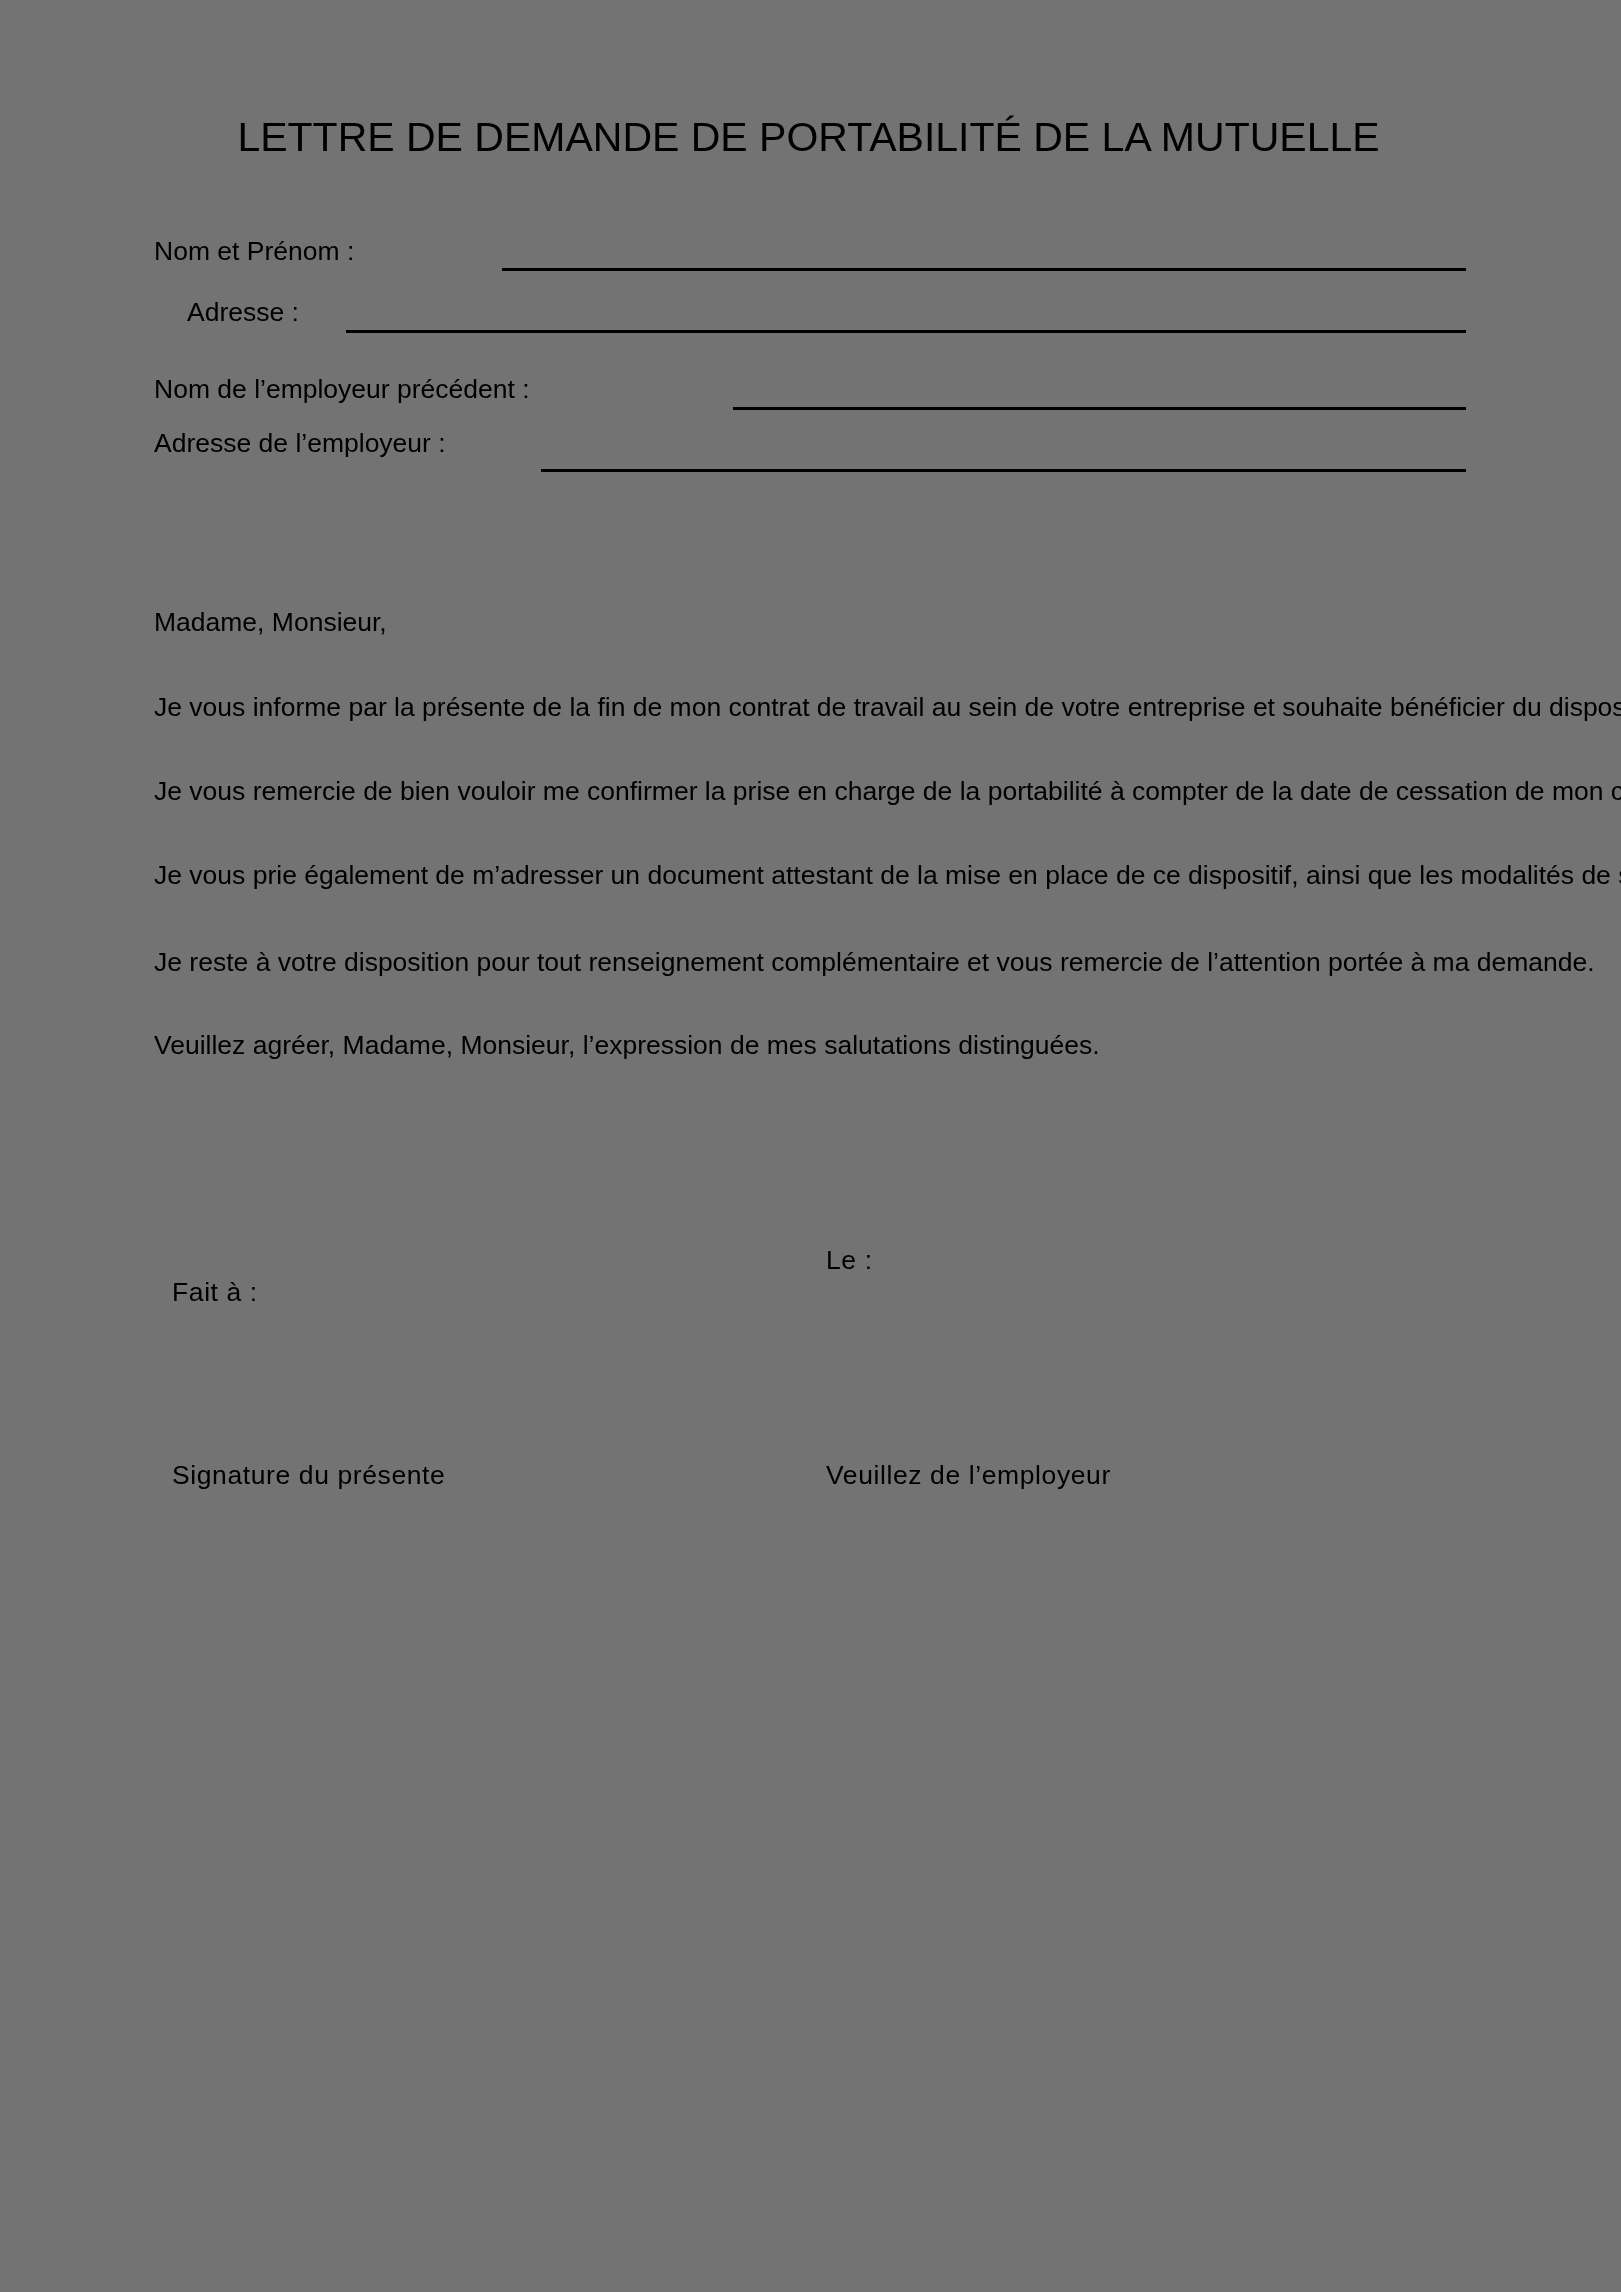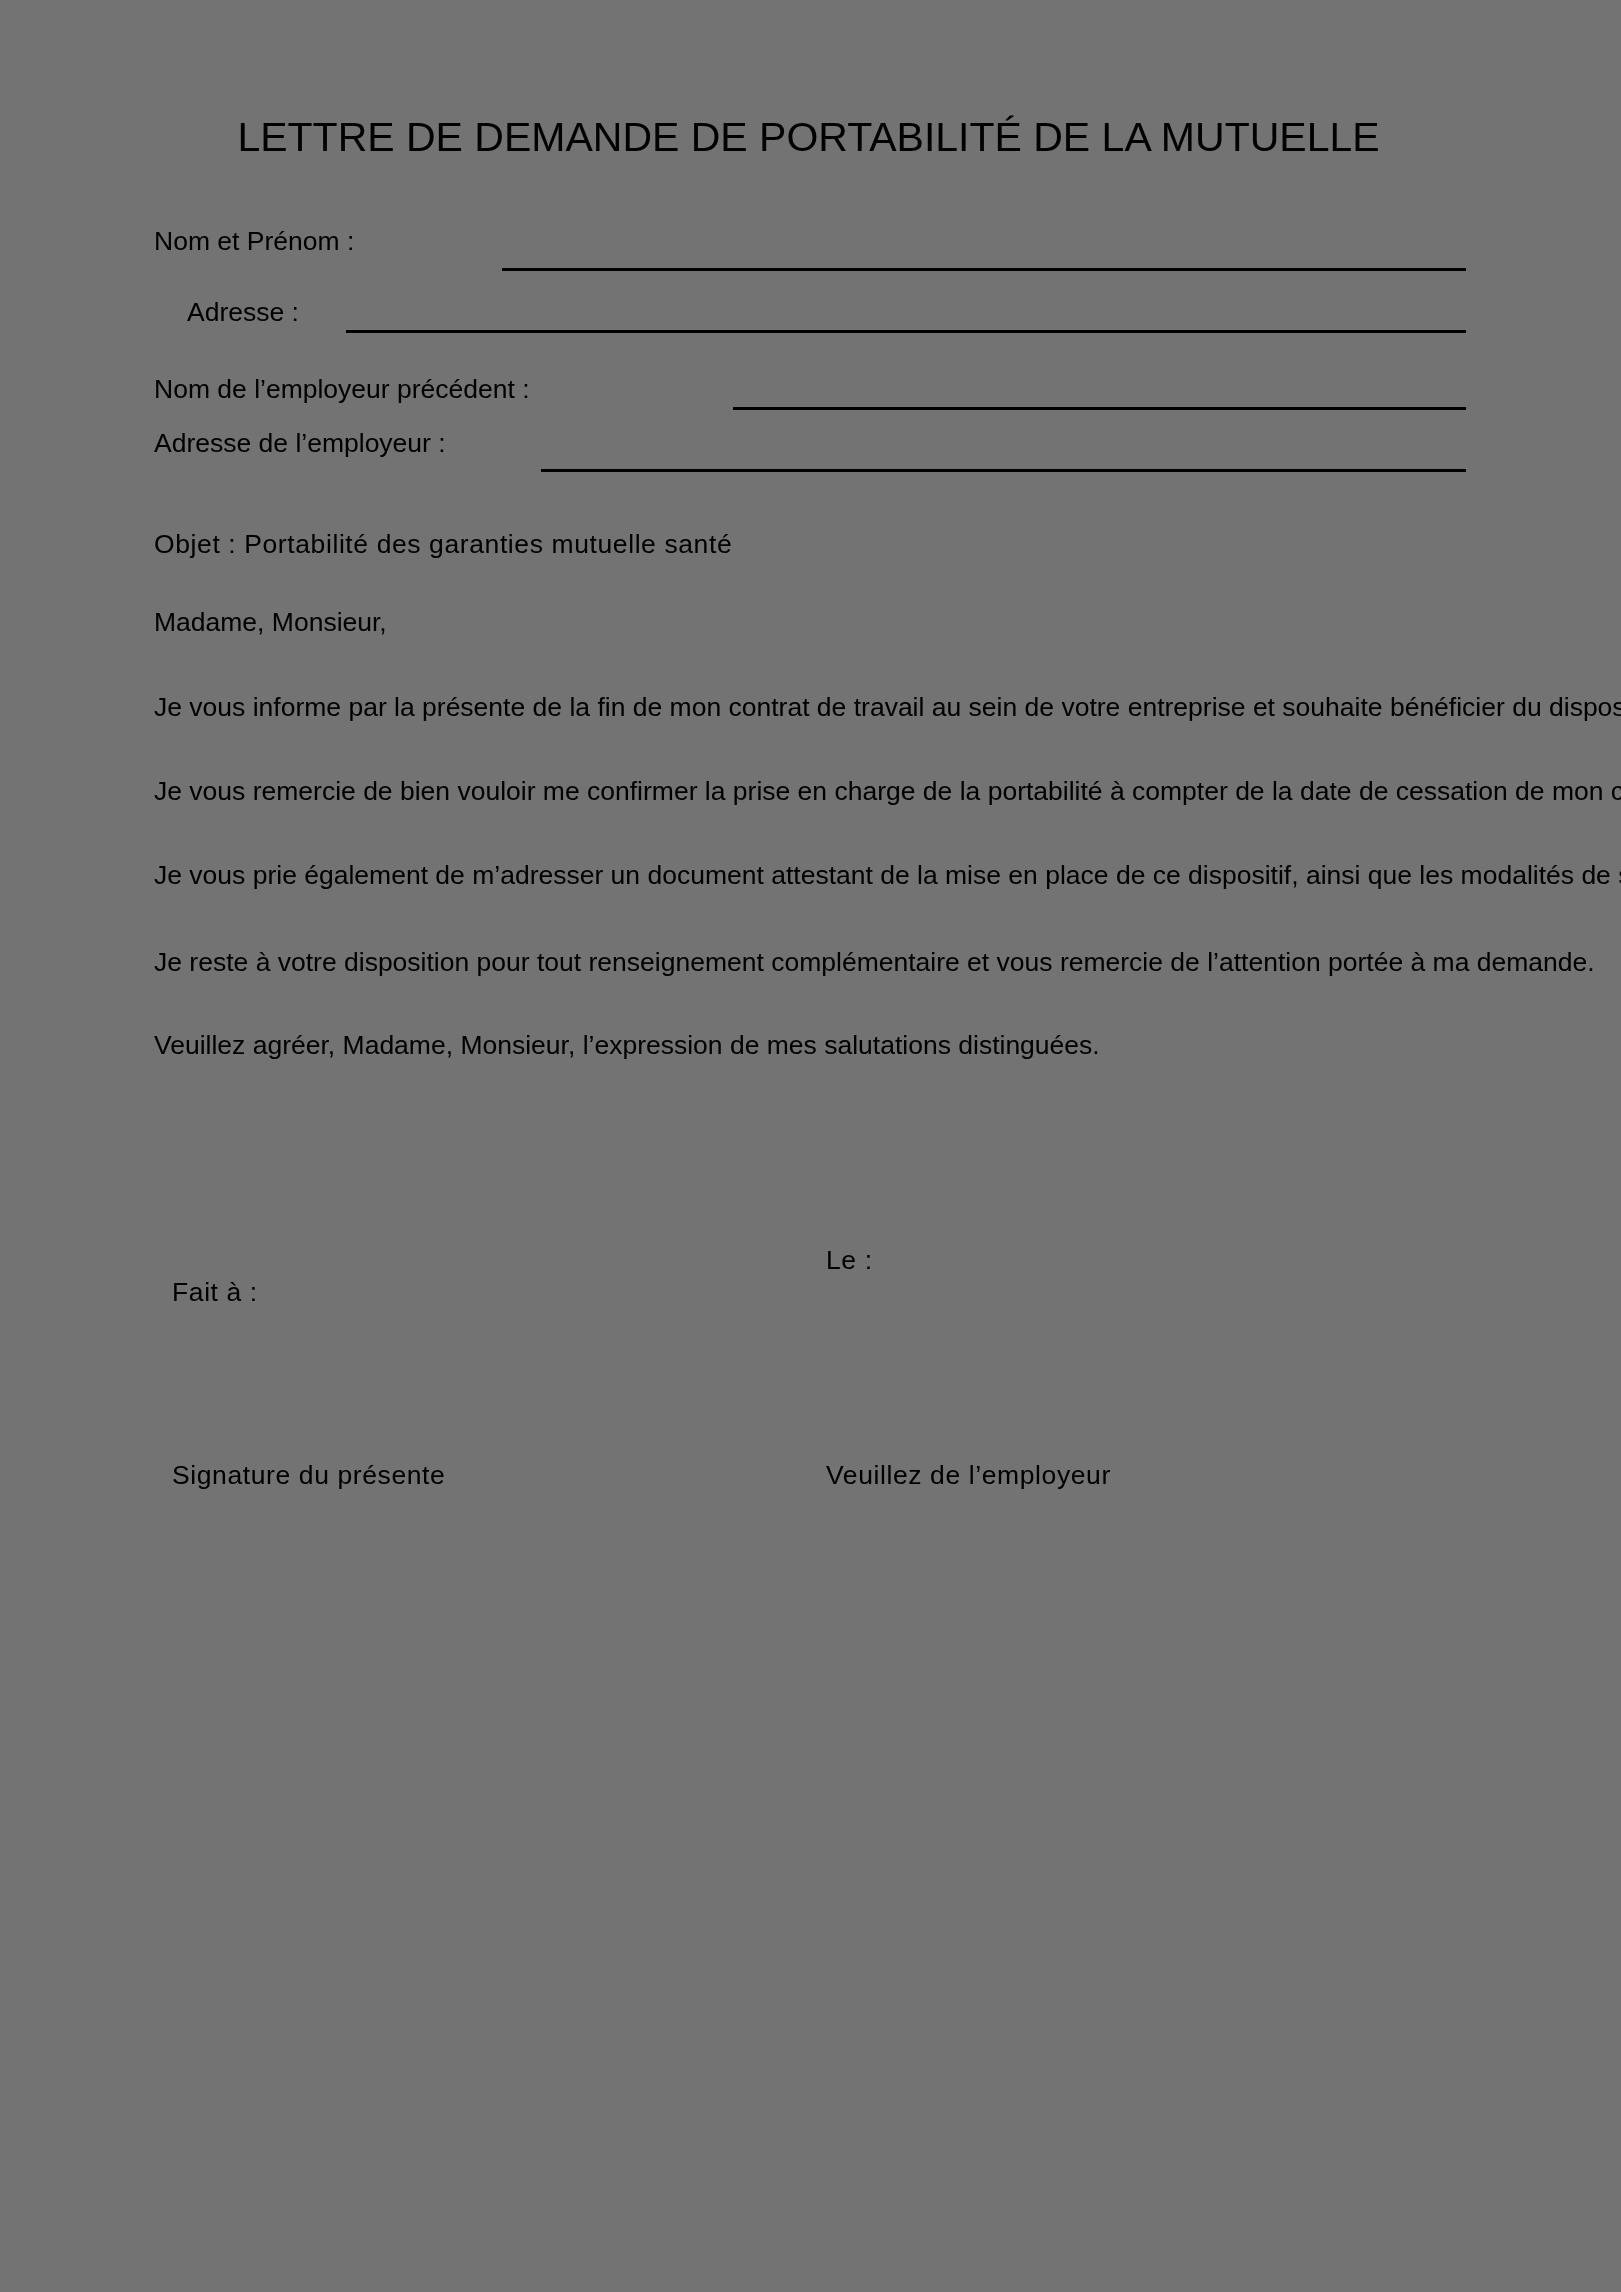--- a/index.html
+++ b/index.html
@@ -27,33 +27,32 @@
     .body-text { font-size: 26.5px; left: 154px; }
     .spaced { letter-spacing: 0.6px; }
   </style>
 </head>
 <body>
 
 <div class="page">
 
   <h1 class="abs title">LETTRE DE DEMANDE DE PORTABILITÉ DE LA MUTUELLE</h1>
 
-  <div class="abs label" style="top:228px;text-align:center;">Nom et Prénom :</div>
+  <div class="abs label" style="top:238px;text-align:center;">Nom et Prénom :</div>
   <div class="rule" style="left:502px; top:268px; width:964px;"></div>
 
   <div class="abs label" style="top:299px;margin-left:33px;">Adresse :</div>
   <div class="rule" style="left:346px; top:330px; width:1120px;"></div>
 
   <div class="abs label" style="top:376px;">Nom de l’employeur précédent :</div>
   <div class="rule" style="left:733px; top:407px; width:733px;"></div>
 
   <div class="abs label" style="top:430px;">Adresse de l’employeur :</div>
   <div class="rule" style="left:541px; top:469px; width:925px;"></div>
 
-  <div class="abs body-text spaced" style="top:531px;">Objet : Portabilité des garanties mutuelle santé</div>
 
   <div class="abs body-text" style="top:609px;">Madame, Monsieur,</div>
 
   <div class="abs body-text" style="top:694px;">Je vous informe par la présente de la fin de mon contrat de travail au sein de votre entreprise et souhaite bénéficier du dispositif de portabilité des garanties de la mutuelle santé.</div>
   <div class="abs body-text" style="top:778px;">Je vous remercie de bien vouloir me confirmer la prise en charge de la portabilité à compter de la date de cessation de mon contrat de travail.</div>
   <div class="abs body-text" style="top:862px;">Je vous prie également de m’adresser un document attestant de la mise en place de ce dispositif, ainsi que les modalités de son fonctionnement.</div>
   <div class="abs body-text" style="top:949px;">Je reste à votre disposition pour tout renseignement complémentaire et vous remercie de l’attention portée à ma demande.</div>
 
   <div class="abs body-text" style="top:1032px;">Veuillez agréer, Madame, Monsieur, l’expression de mes salutations distinguées.</div>
 

